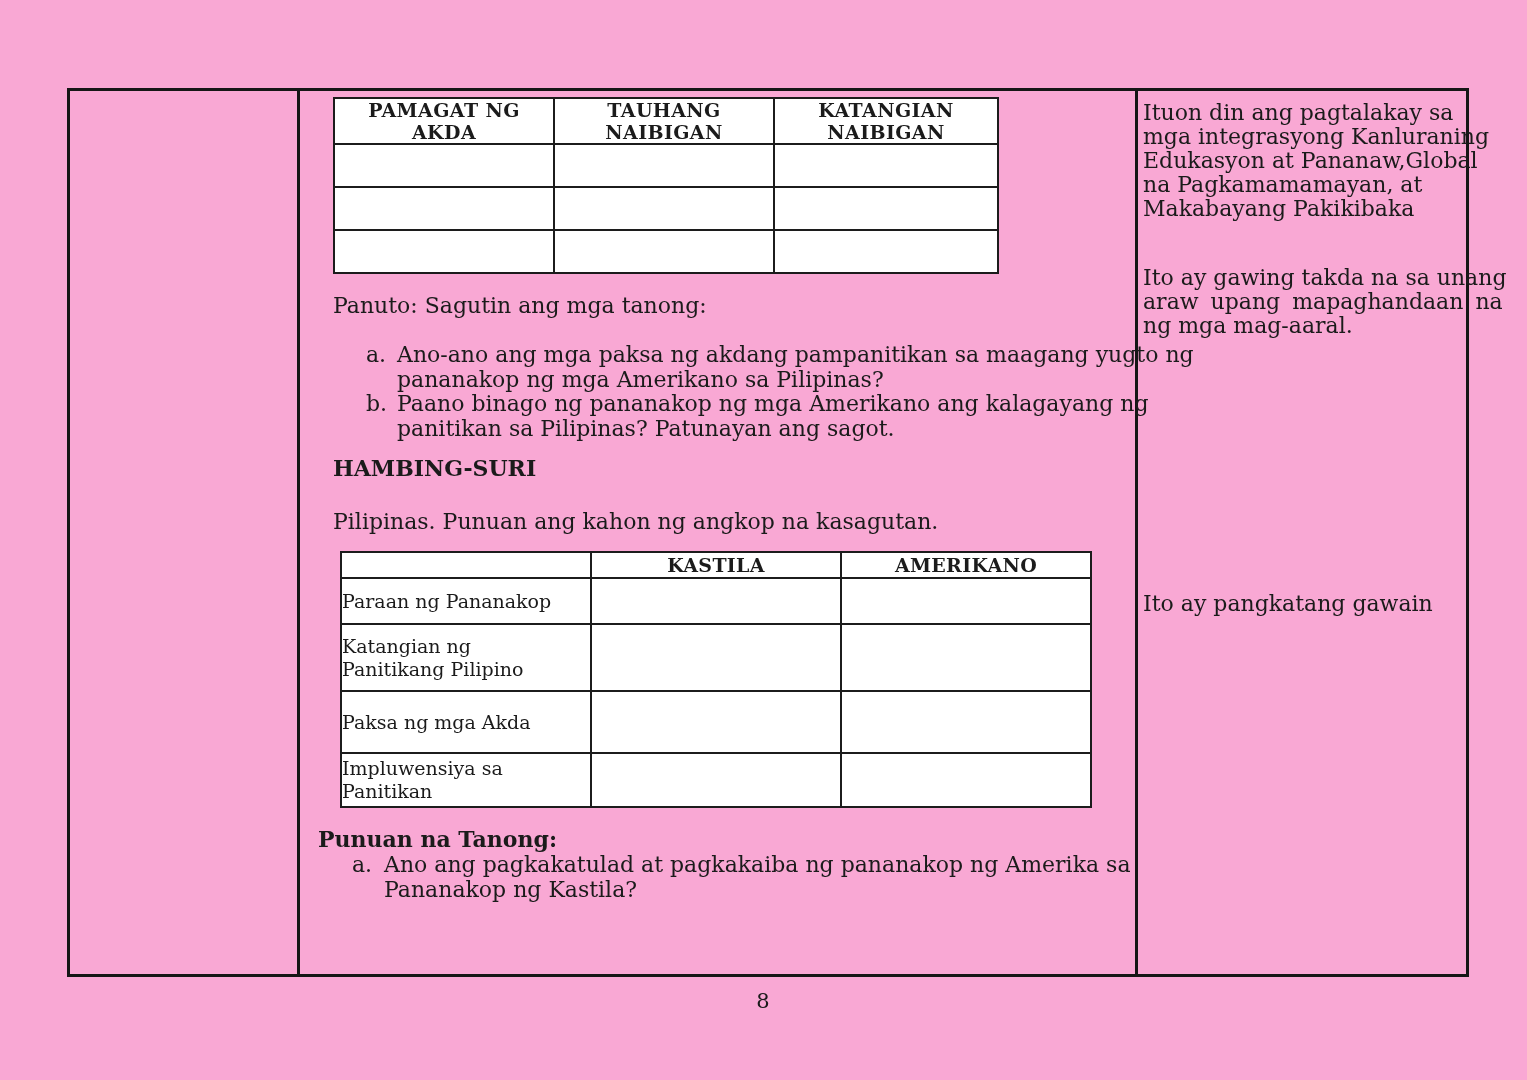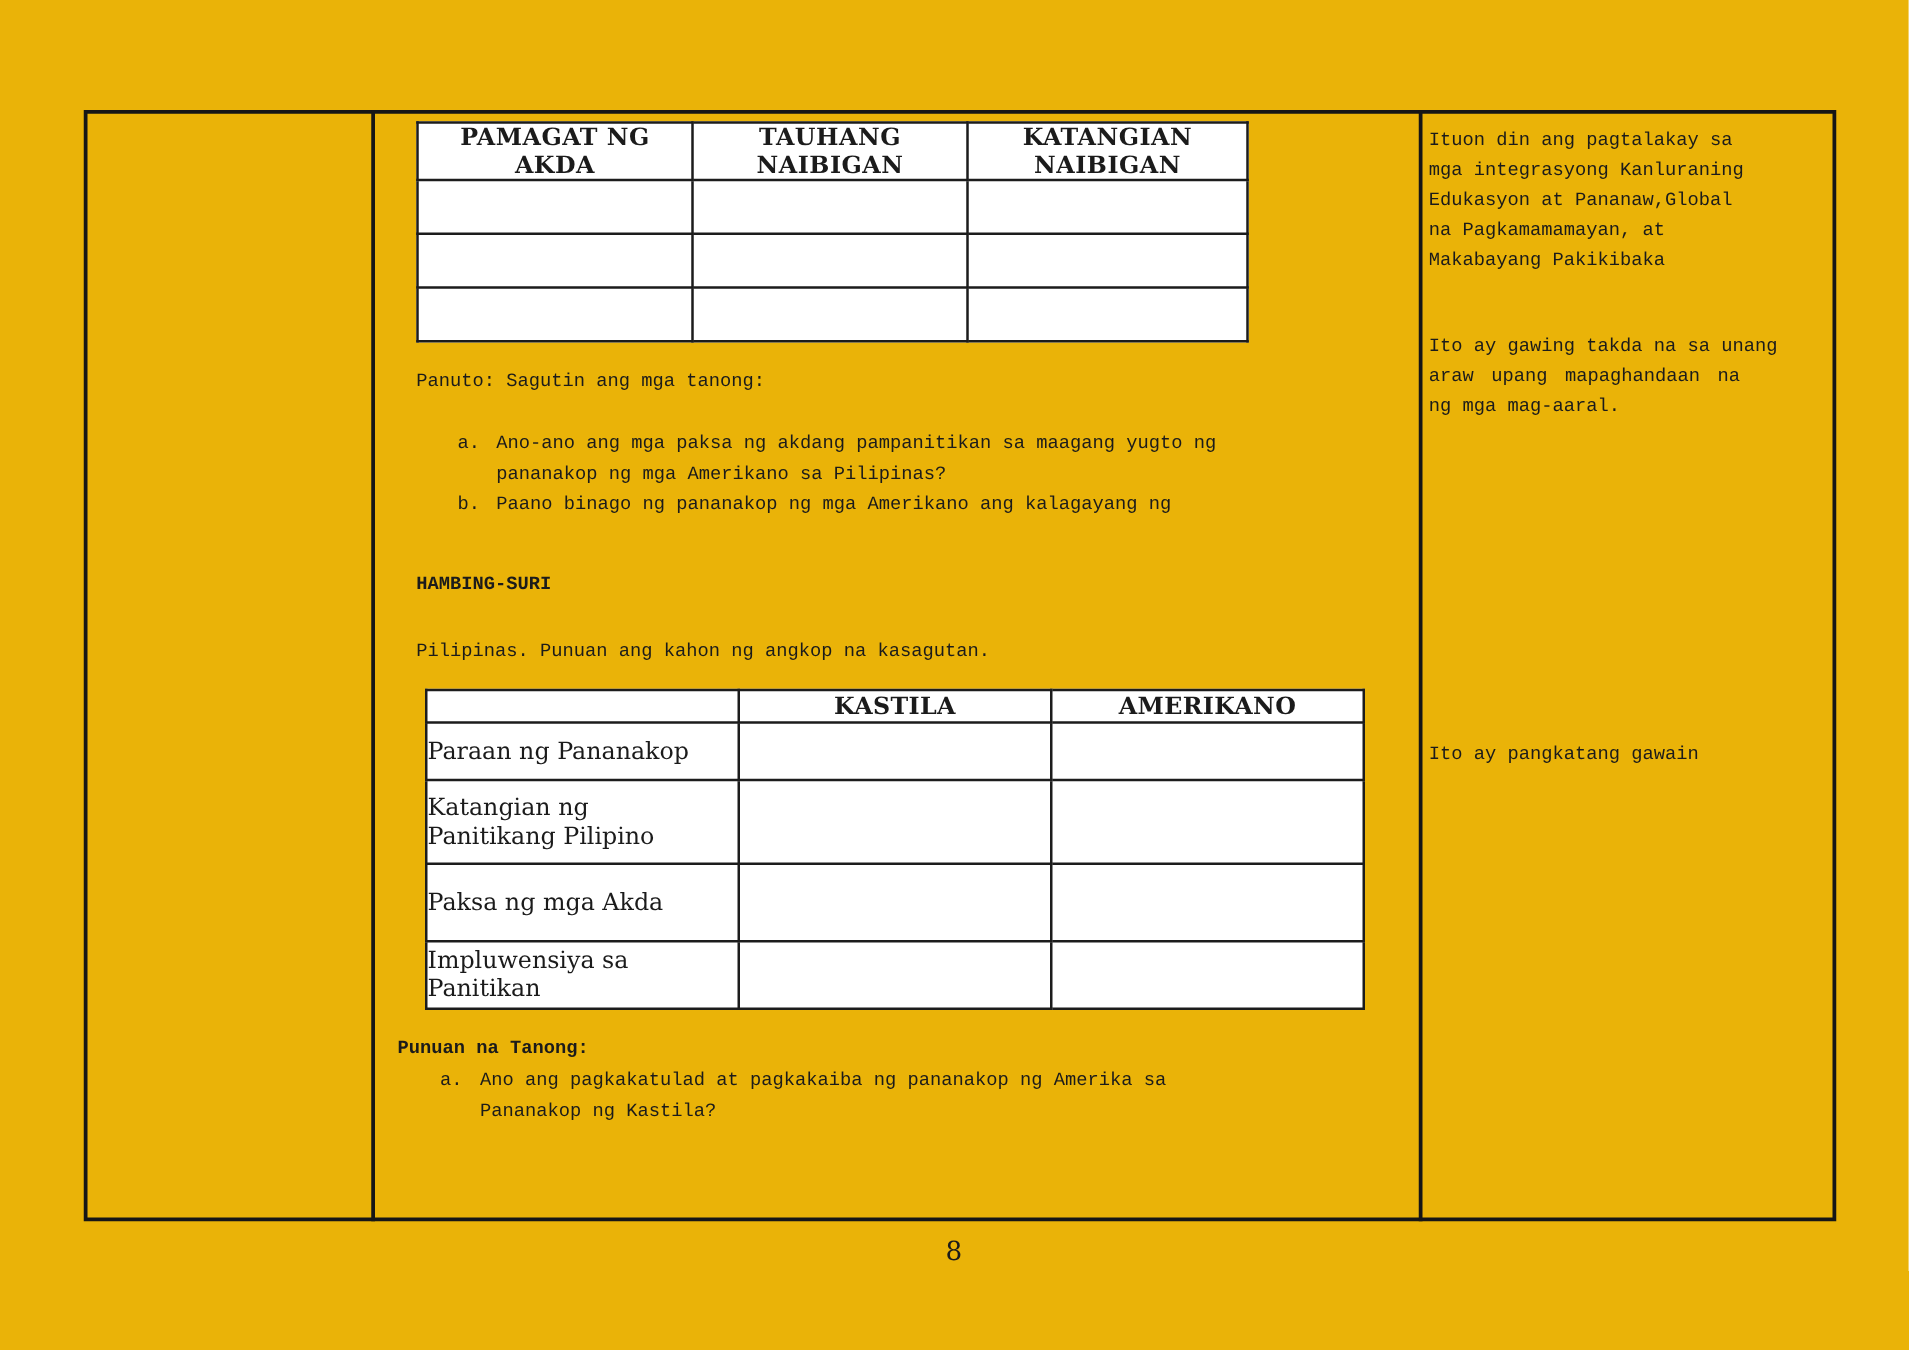--- a/index.html
+++ b/index.html
@@ -1,21 +1,21 @@
 <!DOCTYPE html>
 <html><head>
 <meta charset="utf-8">
 <style>
   * { box-sizing: border-box; margin: 0; padding: 0; }
   html, body { background: #ffffff; }
   .page {
     position: relative;
     width: 1527px;
     height: 1080px;
-    background: #eab308;
+    background: #f9a8d4;
     font-family: "DejaVu Serif", serif;
     color: #1b1b1b;
     overflow: hidden;
   }
   
   .outer-box {
     position: absolute;
     left: 67px; top: 88px;
     width: 1402px; height: 889px;
     border: 3px solid #161616;
@@ -26,25 +26,24 @@
     height: 889px;
     width: 2.5px;
     background: #161616;
   }
   .vdiv1 { left: 297px; }
   .vdiv2 { left: 1135px; }
 
   
   .t {
     position: absolute;
-    font-size: 15px;
+    font-size: 22px;
     line-height: 24px;
     white-space: nowrap;
     color: #1b1b1b;
-    font-family: Liberation Mono, monospace;
   }
   .b { font-weight: bold; }
   .just { word-spacing: 5px; }
 
   
   table.doc-table {
     position: absolute;
     border-collapse: collapse;
     table-layout: fixed;
     background: #ffffff;
@@ -147,20 +146,21 @@
   </table>
 
   <div class="t" style="left:333px; top:294px;">Panuto: Sagutin ang mga tanong:</div>
 
   <div class="t" style="left:366px; top:343px;">a.</div>
   <div class="t" style="left:397px; top:343px;">Ano-ano ang mga paksa ng akdang pampanitikan sa maagang yugto ng</div>
   <div class="t" style="left:397px; top:368px;">pananakop ng mga Amerikano sa Pilipinas?</div>
 
   <div class="t" style="left:366px; top:392px;">b.</div>
   <div class="t" style="left:397px; top:392px;">Paano binago ng pananakop ng mga Amerikano ang kalagayang ng</div>
+  <div class="t" style="left:397px; top:417px;">panitikan sa Pilipinas? Patunayan ang sagot.</div>
 
   <div class="t b" style="left:333px; top:456px;">HAMBING-SURI</div>
   <div class="t" style="left:333px; top:510px;">Pilipinas. Punuan ang kahon ng angkop na kasagutan.</div>
 
   <table class="doc-table comparison-table">
     <colgroup>
       <col style="width:250px">
         <col style="width:250px">
         <col style="width:250px">
     </colgroup>

